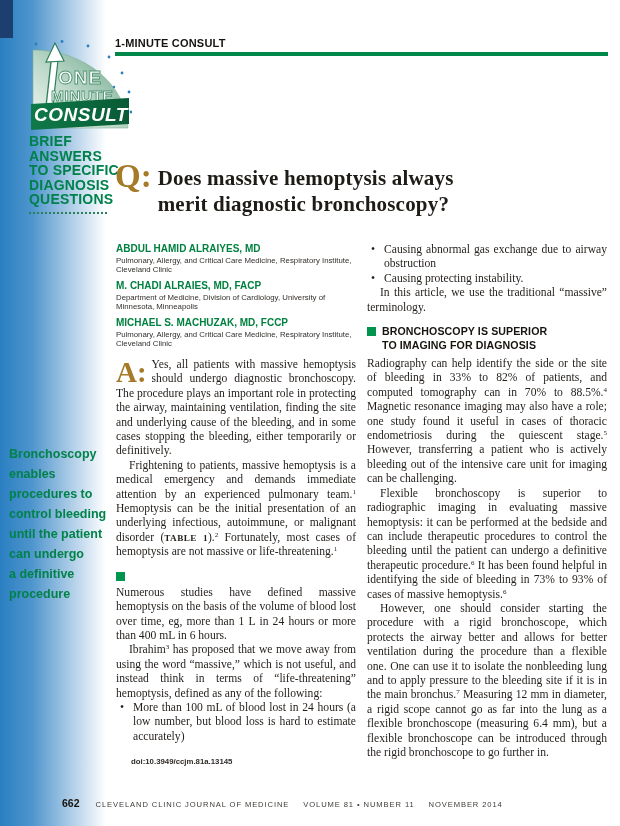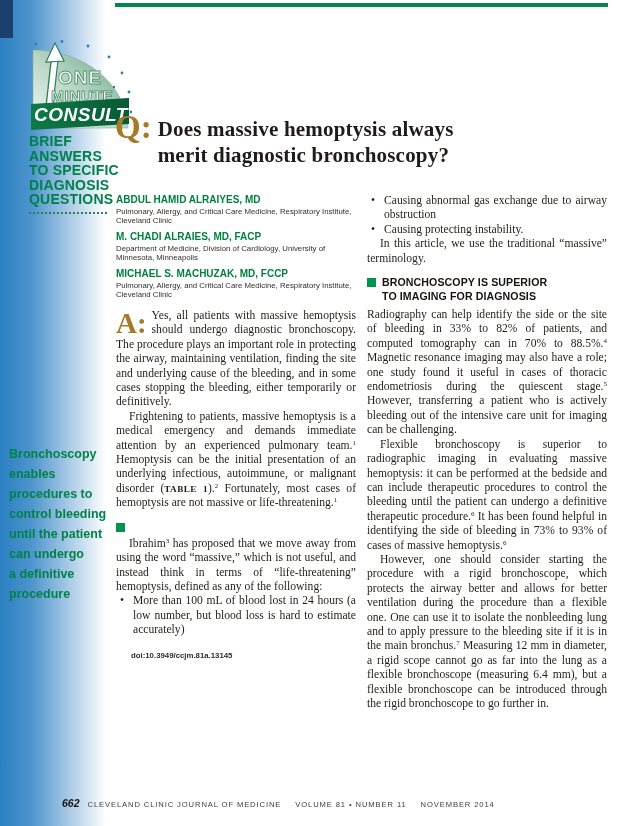--- a/index.html
+++ b/index.html
@@ -47,21 +47,21 @@
   .sq{width:9px;height:9px;background:#00944f;flex:none;margin-top:2px;}
   .htext{font-family:"Liberation Sans",sans-serif;font-weight:bold;font-size:10.6px;
     line-height:13.5px;color:#17130f;letter-spacing:0.1px;}
   .bullet{position:relative;padding-left:17px;text-indent:0;}
   .bullet::before{content:"\2022";position:absolute;left:4px;top:0;}
   .doi{margin:13px 0 0 15px;font-family:"Liberation Sans",sans-serif;font-weight:600;
     font-size:7.8px;color:#2f2b28;}
   
   .footer{position:absolute;left:62px;top:797px;display:flex;align-items:baseline;
     font-family:"Liberation Sans",sans-serif;color:#3f3b37;}
-  .page-num{font-weight:bold;font-size:10.5px;color:#17130f;margin-right:8px;font-style:italic;}
+  .page-num{font-weight:bold;font-size:10.5px;color:#17130f;margin-right:16px;}
   .foot-item{font-size:7.6px;letter-spacing:0.9px;margin-right:14px;}
 </style>
 </head>
 <body>
 
 <div class="side-strip"></div>
 <div class="corner-block"></div>
 
 <div class="logo-wrap">
   <svg viewBox="0 0 106 92" width="106" height="92">
@@ -113,20 +113,21 @@
   <div>enables</div>
   <div>procedures to</div>
   <div>control bleeding</div>
   <div>until the patient</div>
   <div>can undergo</div>
   <div>a definitive</div>
   <div>procedure</div>
 </div>
 
 <div class="main">
+  <div class="kicker">1-MINUTE CONSULT</div>
   <div class="green-rule"></div>
 
   <div class="title-row">
     <span class="q-label">Q:</span>
     <div class="title-lines">
       <div>Does massive hemoptysis always</div>
       <div>merit diagnostic bronchoscopy?</div>
     </div>
   </div>
 
@@ -149,20 +150,21 @@
       </div>
 
       <div class="answer-block">
         <p class="body-p"><span class="acap">A:</span><span>Yes, all patients with massive hemoptysis should undergo diagnostic bronchoscopy. The procedure plays an important role in protecting the airway, maintaining ventilation, finding the site and underlying cause of the bleeding, and in some cases stopping the bleeding, either temporarily or definitively.</span></p>
         <p class="body-p ind">Frightening to patients, massive hemoptysis is a medical emergency and demands immediate attention by an experienced pulmonary team.<sup>1</sup> Hemoptysis can be the initial presentation of an underlying infectious, autoimmune, or malignant disorder (<span class="caps">TABLE 1</span>).<sup>2</sup> Fortunately, most cases of hemoptysis are not massive or life-threatening.<sup>1</sup></p>
 
         <div class="heading">
           <div class="sq"></div>
         </div>
 
+        <p class="body-p"><span>Numerous studies have defined massive hemoptysis on the basis of the volume of blood lost over time, eg, more than 1 L in 24 hours or more than 400 mL in 6 hours.</span></p>
         <p class="body-p ind">Ibrahim<sup>3</sup> has proposed that we move away from using the word “massive,” which is not useful, and instead think in terms of “life-threatening” hemoptysis, defined as any of the following:</p>
         <p class="body-p bullet">More than 100 mL of blood lost in 24 hours (a low number, but blood loss is hard to estimate accurately)</p>
         <div class="doi">doi:10.3949/ccjm.81a.13145</div>
       </div>
     </div>
 
     <div class="col">
       <p class="body-p bullet">Causing abnormal gas exchange due to airway obstruction</p>
       <p class="body-p bullet">Causing protecting instability.</p>
       <p class="body-p ind">In this article, we use the traditional “massive” terminology.</p>

